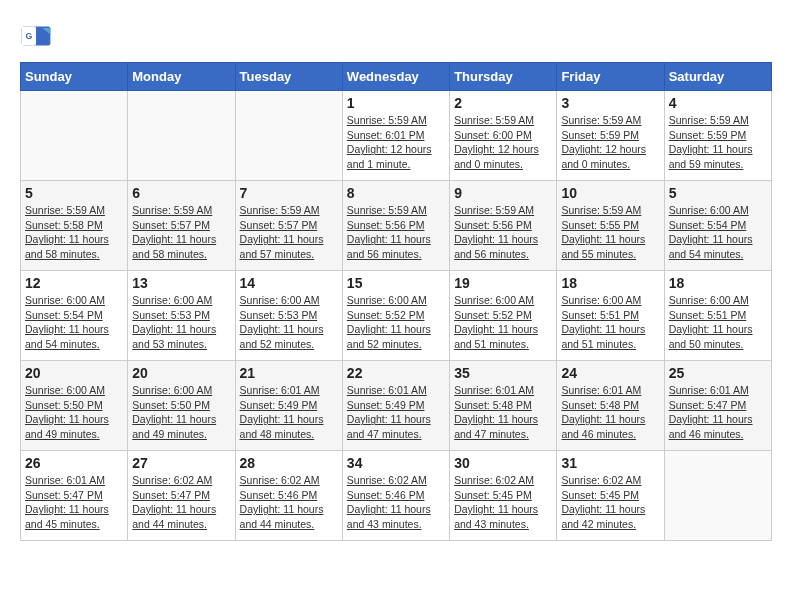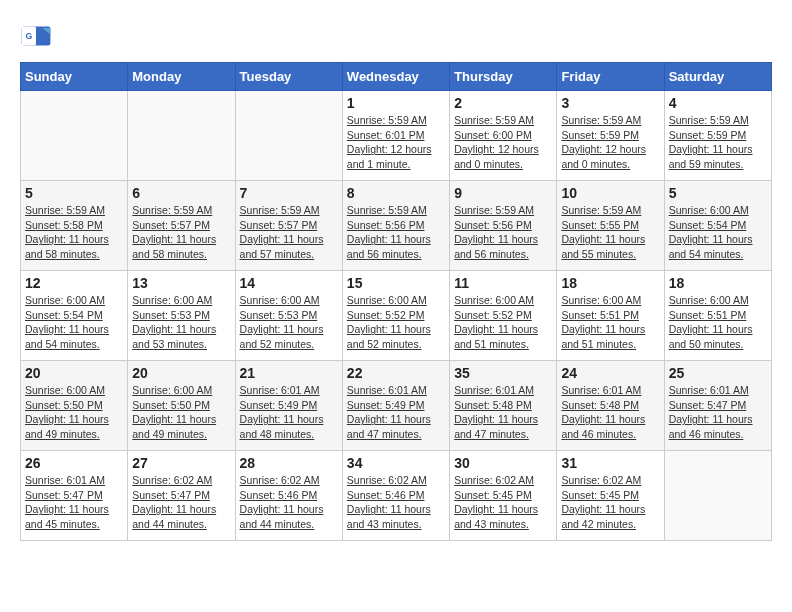--- a/index.html
+++ b/index.html
@@ -238,21 +238,21 @@
 and 52 minutes.</div>
         </td>
         <td>
           <div class="day-num">15</div>
           <div class="day-info" style="white-space: pre-line;">Sunrise: 6:00 AM
 Sunset: 5:52 PM
 Daylight: 11 hours
 and 52 minutes.</div>
         </td>
         <td>
-          <div class="day-num">11</div>
+          <div class="day-num">19</div>
           <div class="day-info" style="white-space: pre-line;">Sunrise: 6:00 AM
 Sunset: 5:52 PM
 Daylight: 11 hours
 and 51 minutes.</div>
         </td>
         <td>
           <div class="day-num">18</div>
           <div class="day-info" style="white-space: pre-line;">Sunrise: 6:00 AM
 Sunset: 5:51 PM
 Daylight: 11 hours

